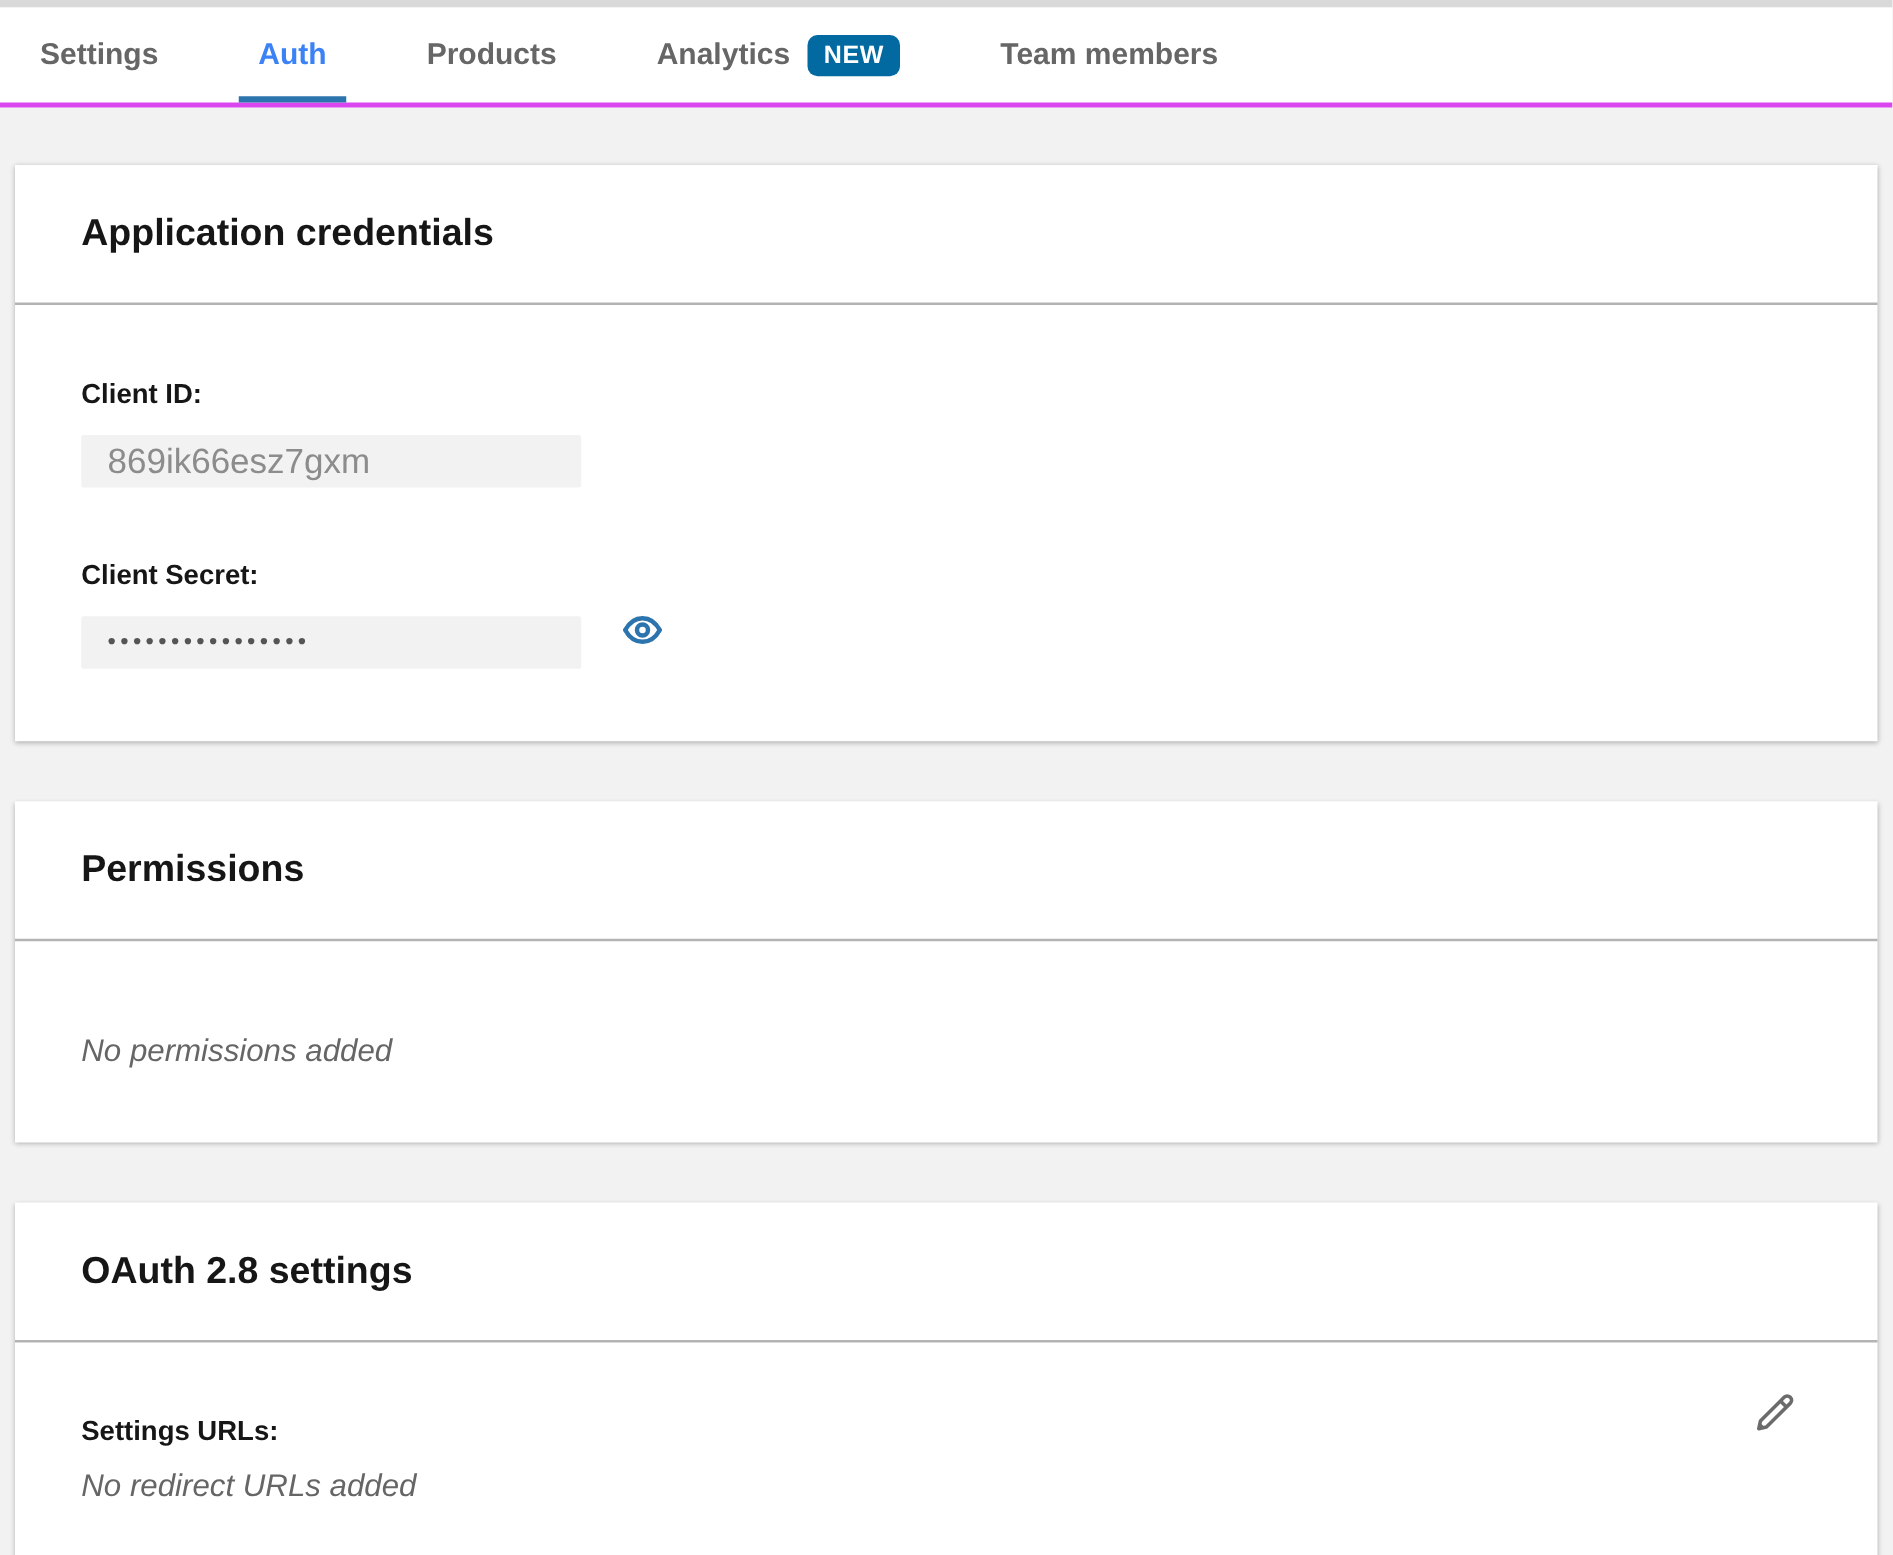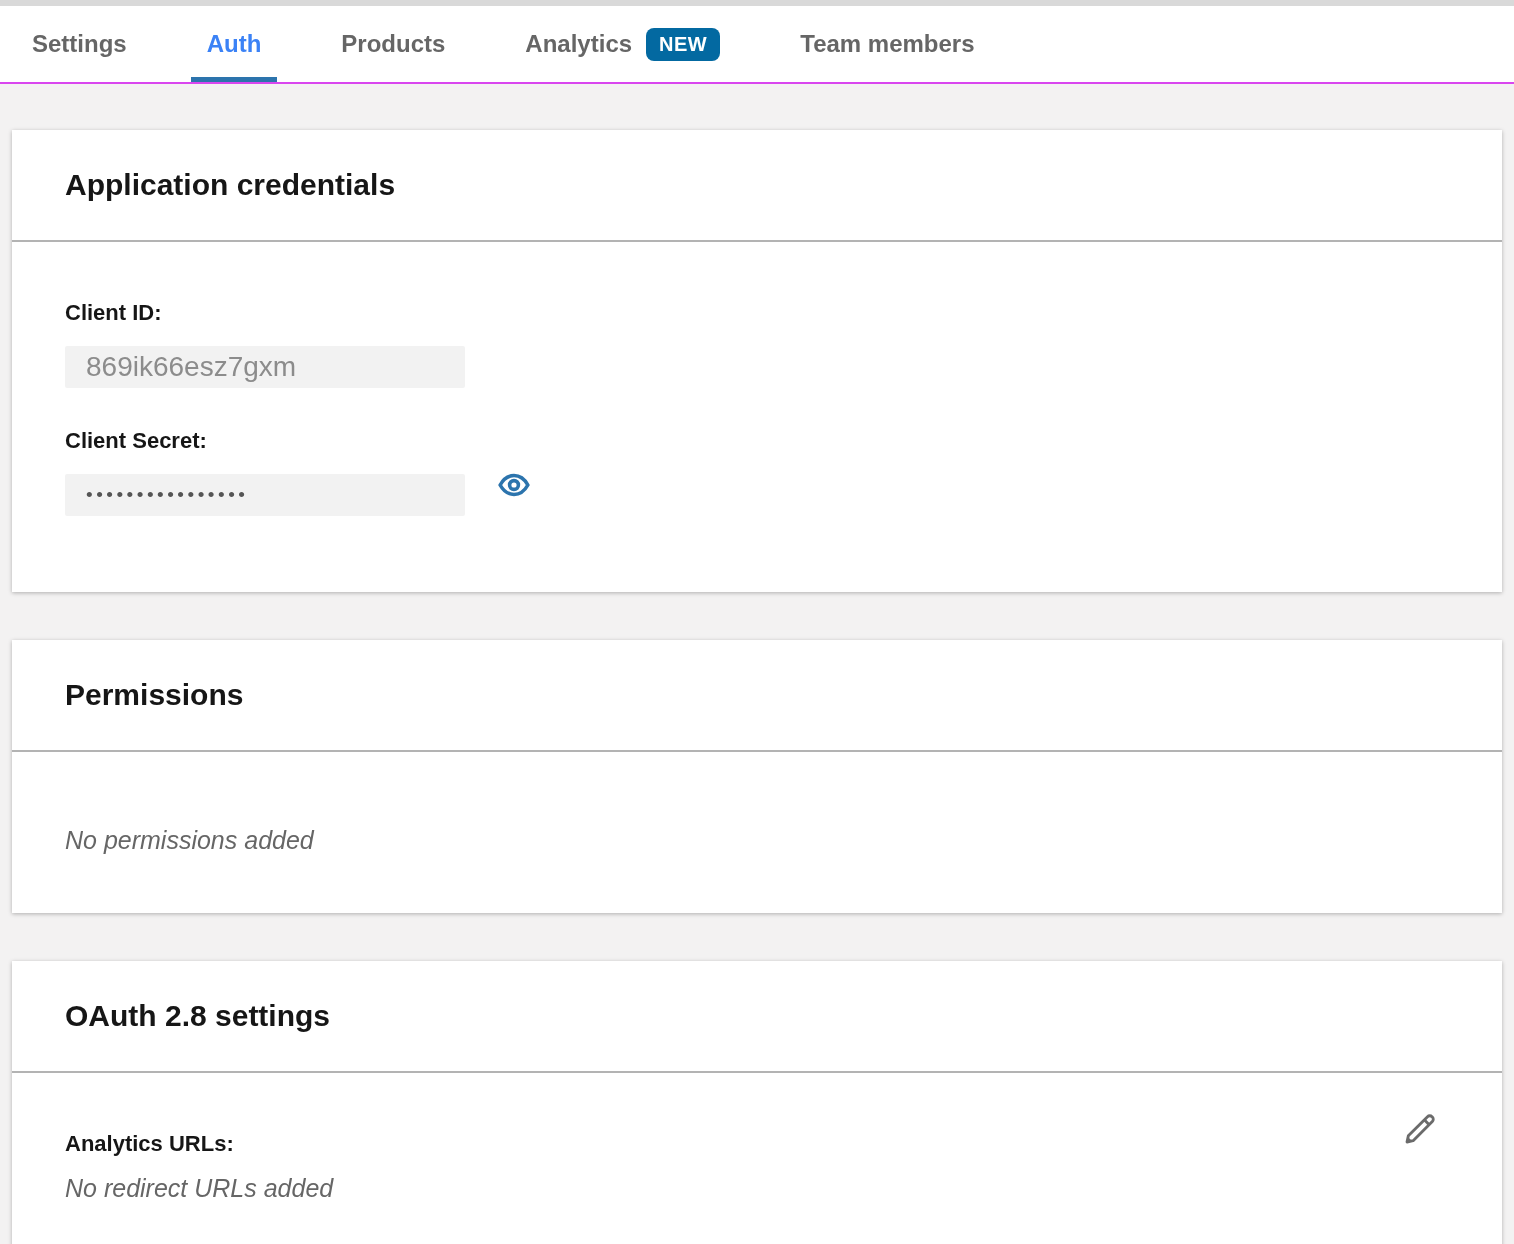--- a/index.html
+++ b/index.html
@@ -14,21 +14,21 @@
   .top-strip {
     height: 6px;
     background: #d9d9d9;
   }
   .tabbar {
     background: #ffffff;
     height: 76px;
     display: flex;
     align-items: stretch;
     padding-left: 16px;
-    border-bottom: 2px solid #d946ef;
+    border-bottom: 4px solid #d946ef;
   }
   .tab {
     display: flex;
     align-items: center;
     padding: 0 16px;
     margin-right: 48px;
     font-size: 24px;
     font-weight: 600;
     color: #666666;
     position: relative;
@@ -65,42 +65,42 @@
     display: flex;
     align-items: center;
     padding: 0 53px;
     border-bottom: 2px solid #b3b3b3;
   }
   .card-title {
     font-size: 30px;
     font-weight: 700;
     color: #161616;
   }
-  .cred-body { padding: 56px 53px 76px; }
+  .cred-body { padding: 56px 53px 58px; }
   .field-label {
     font-size: 22px;
     font-weight: 700;
     color: #161616;
     line-height: 30px;
   }
   .field-box {
     margin-top: 18px;
     width: 400px;
     height: 42px;
     background: #f2f2f2;
     border: none;
     border-radius: 2px;
     box-sizing: border-box;
     padding: 0 21px;
     font-size: 28px;
     color: #8c8c8c;
     line-height: 42px;
     font-family: "Liberation Sans", sans-serif;
   }
-  .secret-label { margin-top: 38px; }
+  .secret-label { margin-top: 55px; }
   .secret-row { display: flex; align-items: center; }
   .masked {
     font-size: 19px;
     letter-spacing: 3.5px;
     color: #555555;
   }
   .eye-btn {
     background: none;
     border: none;
     padding: 0;
@@ -191,21 +191,21 @@
     <div class="empty-body">
       <div class="empty-text">No permissions added</div>
     </div>
   </section>
 
   <section class="card">
     <div class="card-header">
       <h2 class="card-title">OAuth 2.8 settings</h2>
     </div>
     <div class="oauth-body">
-      <div class="field-label">Analytics URLs:</div>
+      <div class="field-label">Settings URLs:</div>
       <div class="empty-text oauth-empty">No redirect URLs added</div>
       <button class="edit-btn">
         <span>
           <svg width="40" height="40" viewBox="0 0 24 24" fill="none" stroke="#6b6b6b" stroke-width="1.7" stroke-linejoin="round">
             <path d="M4.2 19.8 L5 16.1 L16.5 4.6 A1.9 1.9 0 0 1 19.2 4.6 L19.4 4.8 A1.9 1.9 0 0 1 19.4 7.5 L7.9 19 L4.2 19.8 Z"></path>
             <path d="M14.6 6.5 L17.5 9.4"></path>
             <path d="M4.2 19.8 L4.8 16.8 L7.2 19.2 Z" fill="#6b6b6b" stroke="none"></path>
           </svg>
         </span>
       </button>

